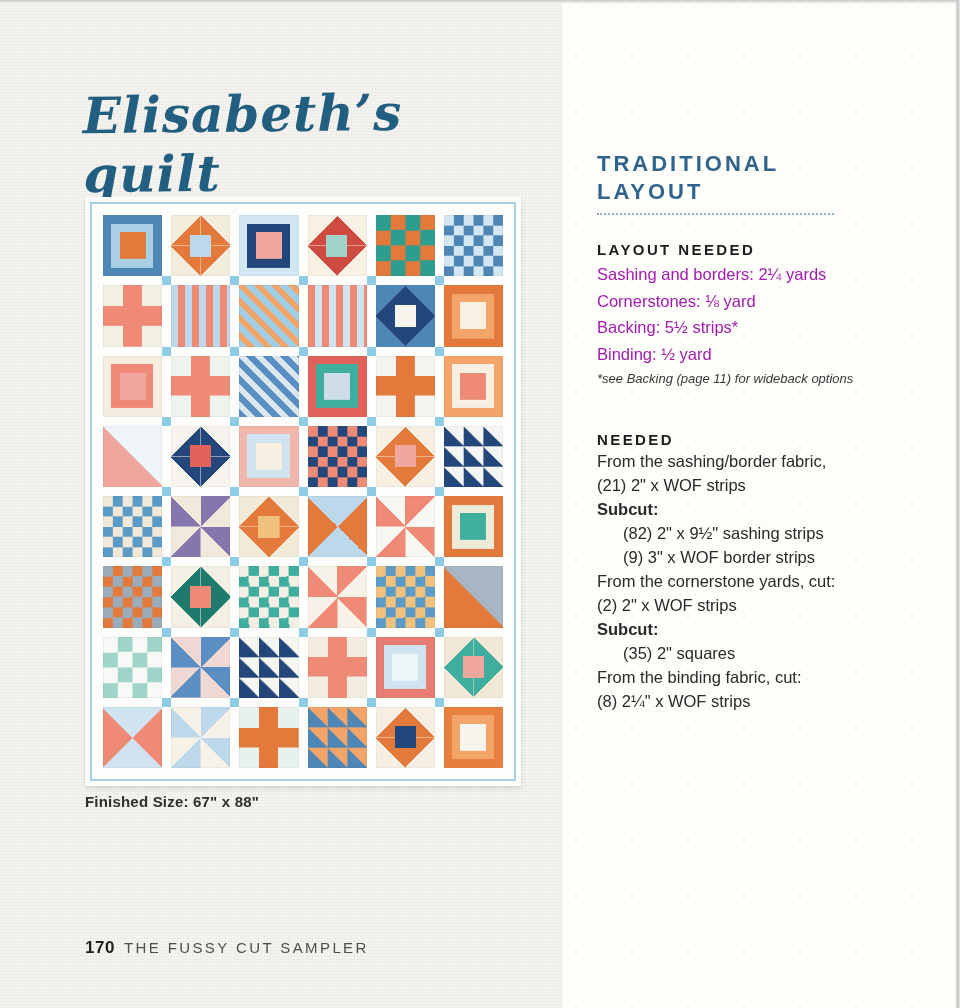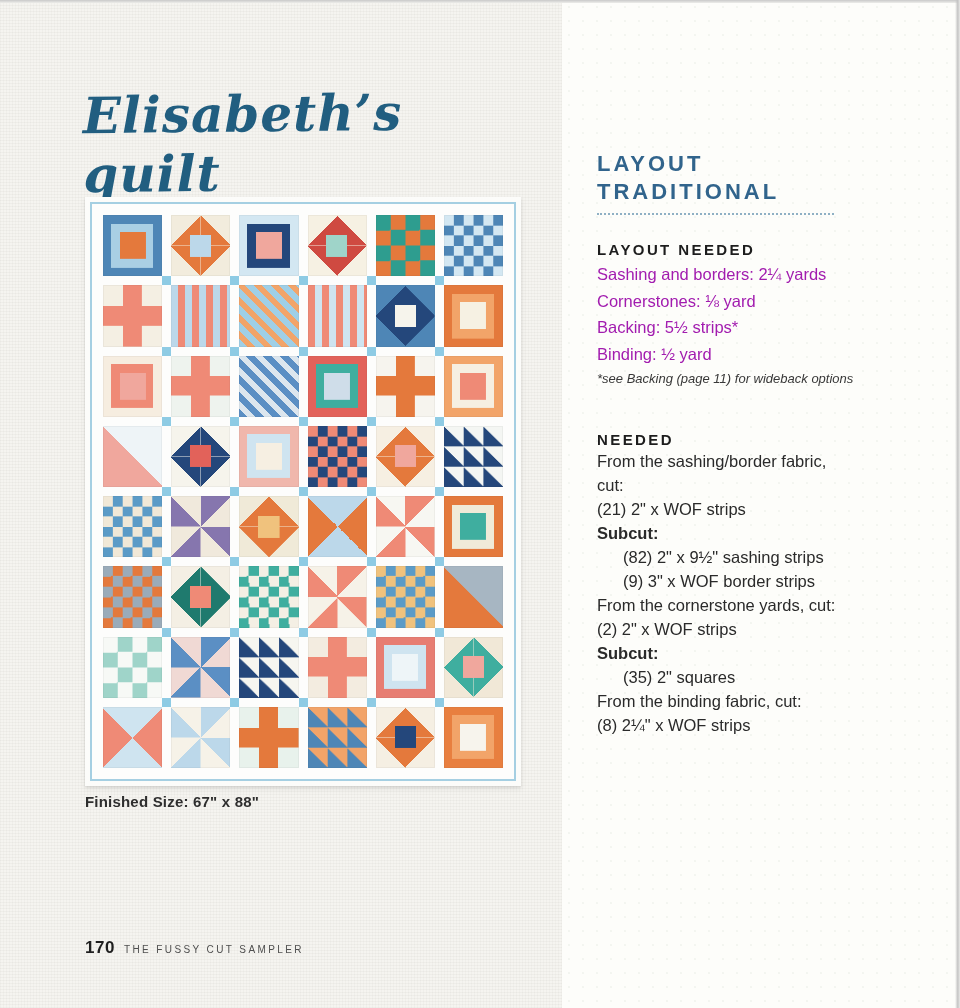--- a/index.html
+++ b/index.html
@@ -28,21 +28,21 @@
   .quilt{position:absolute;left:5px;top:5px;right:5px;bottom:5px;
     border:2px solid #a5cfe2;background:#fdfdfc;padding:11px;box-sizing:border-box;}
   .qgrid{position:relative;width:100%;height:100%;display:grid;
     grid-template-columns:repeat(6,1fr);grid-template-rows:repeat(8,1fr);gap:9px;}
   .block{width:100%;height:100%;box-shadow:inset 0 0 0 1px rgba(60,60,60,0.05);}
   .cstone{position:absolute;width:9px;height:9px;}
   .finished-size{position:absolute;left:85px;top:793px;font-size:15px;font-weight:bold;
     color:#2e2e2e;letter-spacing:0.2px;}
   .footer{position:absolute;left:85px;top:938px;display:flex;align-items:baseline;}
   .footer .pagenum{font-size:17px;font-weight:bold;color:#1f1f1f;margin-right:9px;letter-spacing:0.5px;}
-  .footer .booktitle{font-size:10px;color:#4e4e4e;letter-spacing:2.4px;}
+  .footer .booktitle{font-size:15px;color:#4e4e4e;letter-spacing:2.4px;}
 
   
   .head-layout{position:absolute;left:597px;top:150px;font-size:22px;line-height:28px;
     letter-spacing:3px;color:#31648c;font-weight:600;}
   .dotted-rule{position:absolute;left:597px;top:213px;width:237px;height:0;
     border-top:2px dotted #8fb0c4;}
   .sec-head{position:absolute;left:597px;font-size:15px;font-weight:bold;
     letter-spacing:2.4px;color:#1d1d1d;}
   #fabric-head{top:241px;}
   #cutting-head{top:431px;}
@@ -157,42 +157,41 @@
   </div>
 
   <div class="finished-size">Finished Size: 67" x 88"</div>
 
   <div class="footer">
     <span class="pagenum">170</span>
     <span class="booktitle">THE FUSSY CUT SAMPLER</span>
   </div>
 
   <div class="head-layout">
+    <div>TRADITIONAL</div>
     <div>LAYOUT</div>
-    <div>TRADITIONAL</div>
   </div>
 
   <div class="dotted-rule"></div>
 
   <div class="sec-head" id="fabric-head">LAYOUT NEEDED</div>
 
   <div class="fab-list" id="fabric-list">
       <div class="fab-line">Sashing and borders: 2¼ yards</div>
       <div class="fab-line">Cornerstones: ⅛ yard</div>
       <div class="fab-line">Backing: 5½ strips*</div>
       <div class="fab-line">Binding: ½ yard</div>
     </div>
 
   <div class="note">*see Backing (page 11) for wideback options</div>
 
   <div class="sec-head" id="cutting-head">NEEDED</div>
 
   <div class="cut-list" id="cutting-list">
       <div class="cut-line">From the sashing/border fabric,</div>
-      <div class="cut-line">cut:</div>
       <div class="cut-line">(21) 2" x WOF strips</div>
       <div class="cut-line b">Subcut:</div>
       <div class="cut-line i">(82) 2" x 9½" sashing strips</div>
       <div class="cut-line i">(9) 3" x WOF border strips</div>
       <div class="cut-line">From the cornerstone yards, cut:</div>
       <div class="cut-line">(2) 2" x WOF strips</div>
       <div class="cut-line b">Subcut:</div>
       <div class="cut-line i">(35) 2" squares</div>
       <div class="cut-line">From the binding fabric, cut:</div>
       <div class="cut-line">(8) 2¼" x WOF strips</div>

